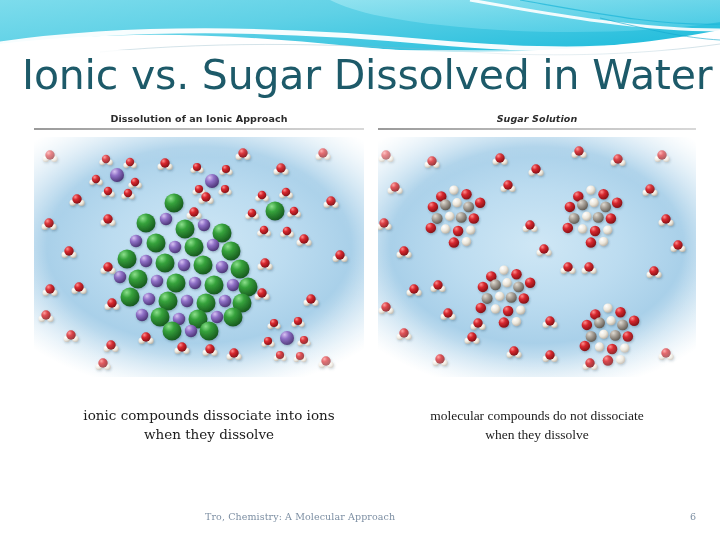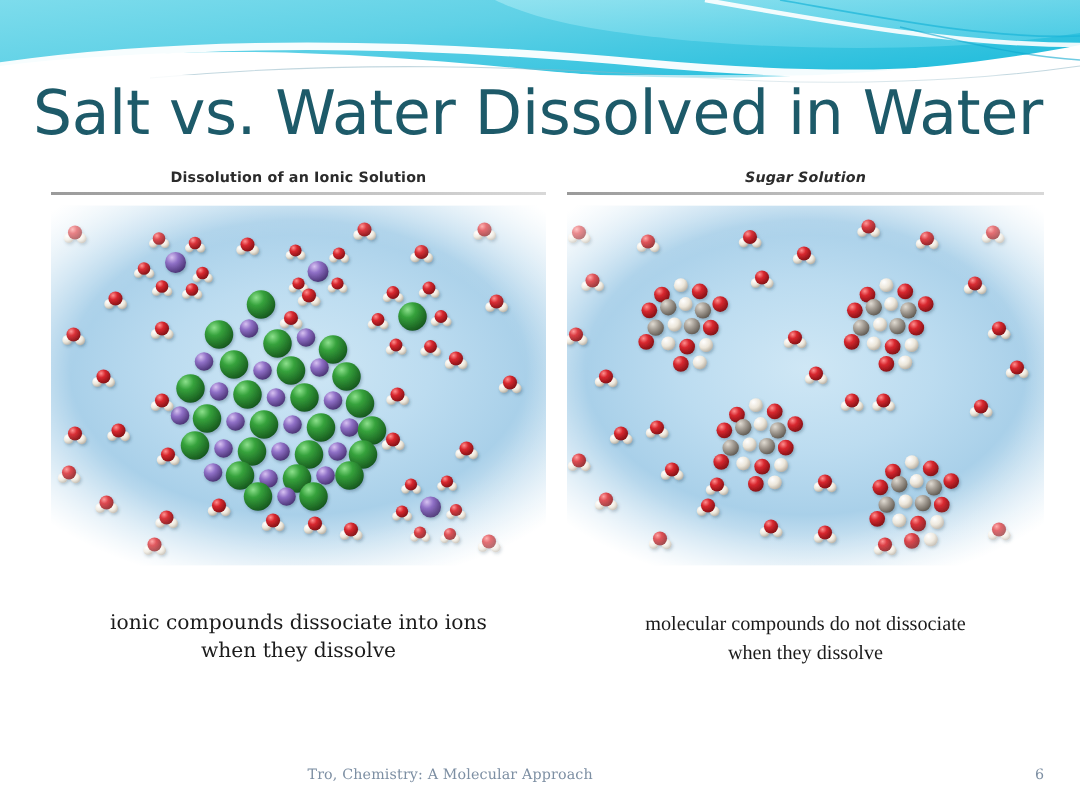--- a/index.html
+++ b/index.html
@@ -92,21 +92,21 @@
   
   .explain {
     position: absolute;
     top: 406px;
     font-family: "DejaVu Serif", serif;
     font-size: 13.5px;
     color: #1b1b1b;
     text-align: center;
     line-height: 1.42;
   }
-  #explain-left  { left: 34px;  width: 330px; }
+  #explain-left  { left: 44px;  width: 330px; }
   #explain-right { left: 378px; width: 318px; font-family: Liberation Serif, serif; }
 
   
   #footer {
     position: absolute;
     left: 0;
     top: 511px;
     width: 720px;
     height: 20px;
   }
@@ -163,24 +163,24 @@
       <path d="M100,52 C230,40 350,44 470,52 C560,58 650,54 720,44" fill="none" stroke="#8fb6c4" stroke-width="0.7" opacity="0.55"></path>
 
       <path d="M470,0 C560,16 640,30 720,30" fill="none" stroke="#ffffff" stroke-width="3" opacity="0.9"></path>
       <path d="M520,0 C600,14 660,26 720,24" fill="none" stroke="#1ab5d8" stroke-width="1.1" opacity="0.7"></path>
       <path d="M600,18 C650,30 685,38 720,40" fill="none" stroke="#0fa9cf" stroke-width="1" opacity="0.6"></path>
 
       <rect x="0" y="50" width="720" height="8" fill="url(#gradFade)"></rect>
     </svg>
   </div>
 
-  <div id="slide-title">Salt vs. Water Dissolved in Water</div>
+  <div id="slide-title">Ionic vs. Sugar Dissolved in Water</div>
 
   <div class="panel" id="panel-left">
-    <div class="panel-caption">Dissolution of an Ionic Solution</div>
+    <div class="panel-caption">Dissolution of an Ionic Approach</div>
     <div class="panel-rule"></div>
 
     <div class="stage">
       <svg viewBox="0 0 330 240" xmlns="http://www.w3.org/2000/svg">
         <defs>
           <radialGradient id="gO" cx="33%" cy="28%" r="78%">
             <stop offset="0%" stop-color="#ff8e8e"></stop>
             <stop offset="38%" stop-color="#d8282f"></stop>
             <stop offset="100%" stop-color="#7e0f14"></stop>
           </radialGradient>

